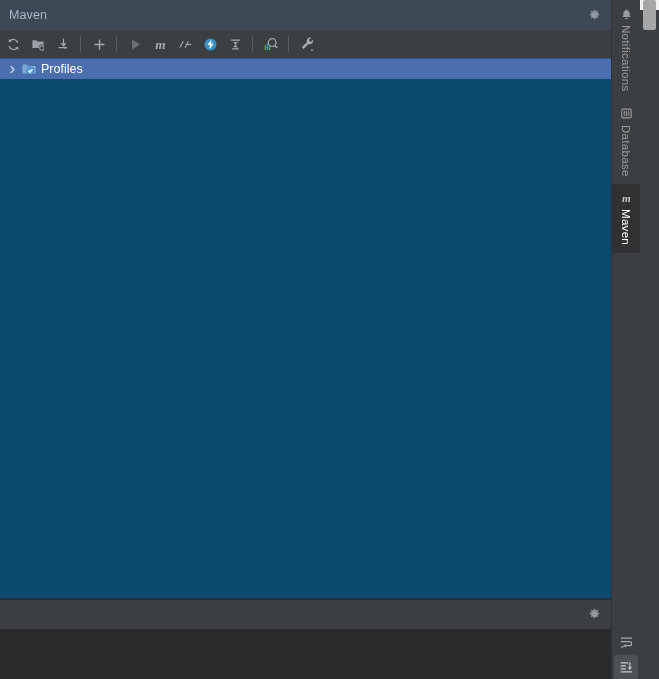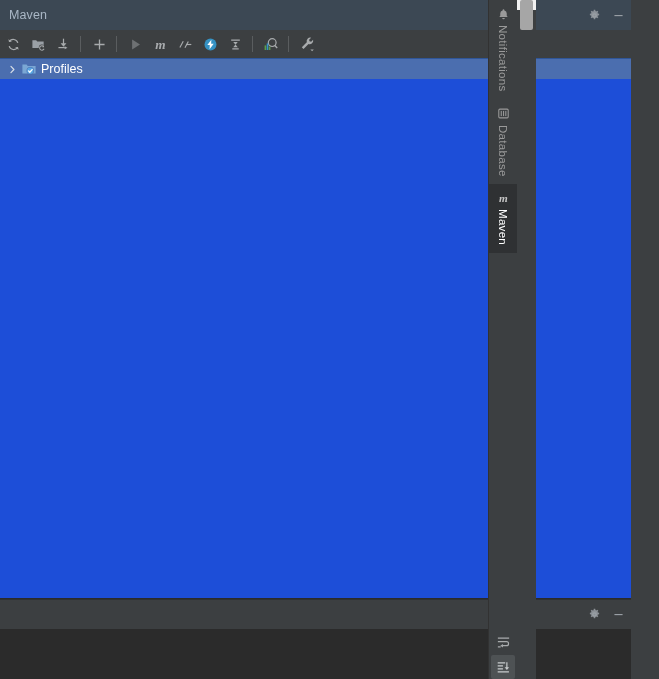--- a/index.html
+++ b/index.html
@@ -4,21 +4,21 @@
 <style>
   html, body {
     margin: 0; padding: 0;
     background: #3c3f41;
     width: 659px; height: 679px;
     overflow: hidden;
     font-family: "Liberation Sans", sans-serif;
   }
   #root {
     position: relative;
-    width: 536px; height: 679px;
+    width: 659px; height: 679px;
     background: #3c3f41;
     text-align: right;
   }
 
   
   #toolwindow {
     position: absolute;
     left: 0; top: 0;
     width: 631px; height: 598px;
     background: #3c3f41;
@@ -61,21 +61,21 @@
   .tool-sep {
     width: 1px; height: 16px;
     background: #5a5d5f;
     margin: 0 5px;
   }
 
   
   #tree {
     position: absolute;
     left: 0; top: 59px; right: 0; bottom: 0;
-    background: #1d4ed8;
+    background: #0c4a6e;
     overflow: hidden;
   }
   .tree-row {
     height: 20px;
     display: flex;
     align-items: center;
     padding-left: 4px;
     color: #bbbbbb;
     font-size: 12.5px;
   }

